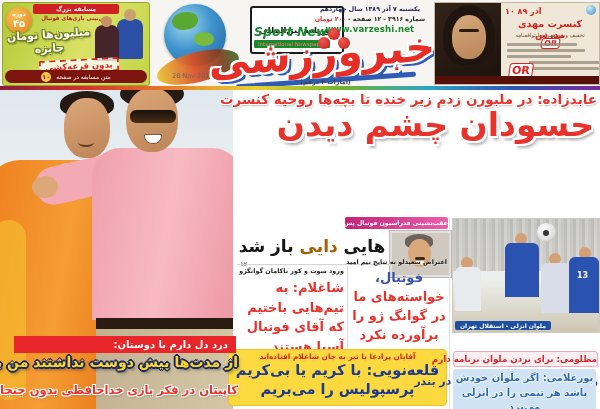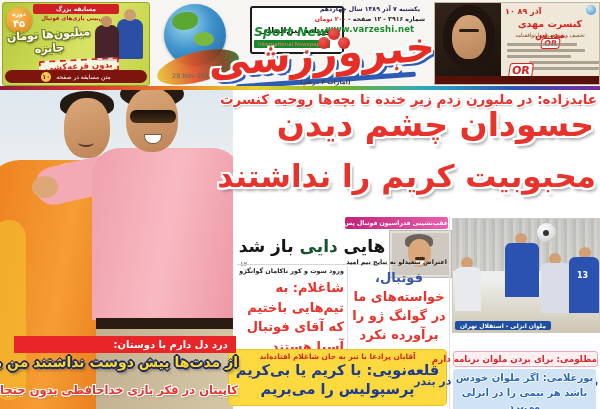--- a/index.html
+++ b/index.html
@@ -115,21 +115,21 @@
 
   .daei-strip{left:345px;top:127px;width:103px;height:12px;border-radius:2px;
         background:linear-gradient(90deg,#c12379,#ea5fae);color:#fff;font-size:6.2px;line-height:12px;text-align:center;font-weight:bold;}
   .daei-photo{left:390px;top:141px;width:57px;height:42px;background:#cfc9c1;border:2px solid #e2e0dc;
         box-shadow:0 0 0 1px #bbb;overflow:hidden;}
   .daei-hair{position:absolute;left:13px;top:1px;width:28px;height:14px;border-radius:50% 50% 30% 30%;background:#6b625c;}
   .daei-face{position:absolute;left:16px;top:6px;width:23px;height:28px;border-radius:48%;background:#d9a97c;}
   .daei-mst{position:absolute;left:23px;top:24px;width:10px;height:3px;background:#3c2d20;border-radius:2px;}
   .daei-smile{position:absolute;left:24px;top:28px;width:8px;height:3px;background:#fff;border-radius:0 0 4px 4px;}
   .daei-title{left:237px;top:146px;width:150px;text-align:center;font-size:17px;font-weight:bold;color:#151515;}
-  .daei-title .red{color:#14532d;}
+  .daei-title .red{color:#a16207;}
   .daei-page{left:240px;top:170px;font-size:6px;color:#777;font-weight:bold;}
   .hline{left:237px;top:174px;width:211px;border-top:1px solid #d8d5d0;}
   .vline1{left:347px;top:176px;height:84px;border-left:1px solid #ddd;}
   .vline2{left:449px;top:127px;height:280px;border-left:1px solid #e2e0dc;}
 
   .shaghlam{left:237px;top:177px;width:107px;text-align:right;}
   .k-sm{font-size:6.4px;font-weight:bold;color:#222;}
   .shaghlam-title{margin-top:3px;font-size:13px;font-weight:bold;color:#e8332c;line-height:1.5;}
   .saeedlou{left:351px;top:168px;width:96px;text-align:center;}
   .saeedlou-title{margin-top:3px;font-size:13px;font-weight:bold;line-height:1.45;}
@@ -255,21 +255,20 @@
       <div class="abs pA-head"></div>
       <div class="abs pA-smile"></div>
       <div class="abs pB-hair"></div>
       <div class="abs pB-head"></div>
       <div class="abs pB-glasses"></div>
       <div class="abs pB-smile"></div>
     </div>
 
     <div class="abs kicker halo-sm nowrap">عابدزاده: در ملبورن زدم زیر خنده تا بچه‌ها روحیه کنسرت</div>
     <div class="abs h1 halo nowrap">حسودان چشم دیدن</div>
-    <div class="abs h2 halo nowrap">محبوبیت کریم را نداشتند</div>
 
     <div class="abs daei-strip nowrap">عقب‌نشینی فدراسیون فوتبال پس از ۲۰ روز</div>
     <div class="abs daei-photo">
       <div class="daei-hair"></div>
         <div class="daei-face"></div>
         <div class="daei-mst"></div>
         <div class="daei-smile"></div>
     </div>
     <div class="abs daei-title nowrap">
       <span>هایی </span><span class="red">دایی</span><span> باز شد</span>

